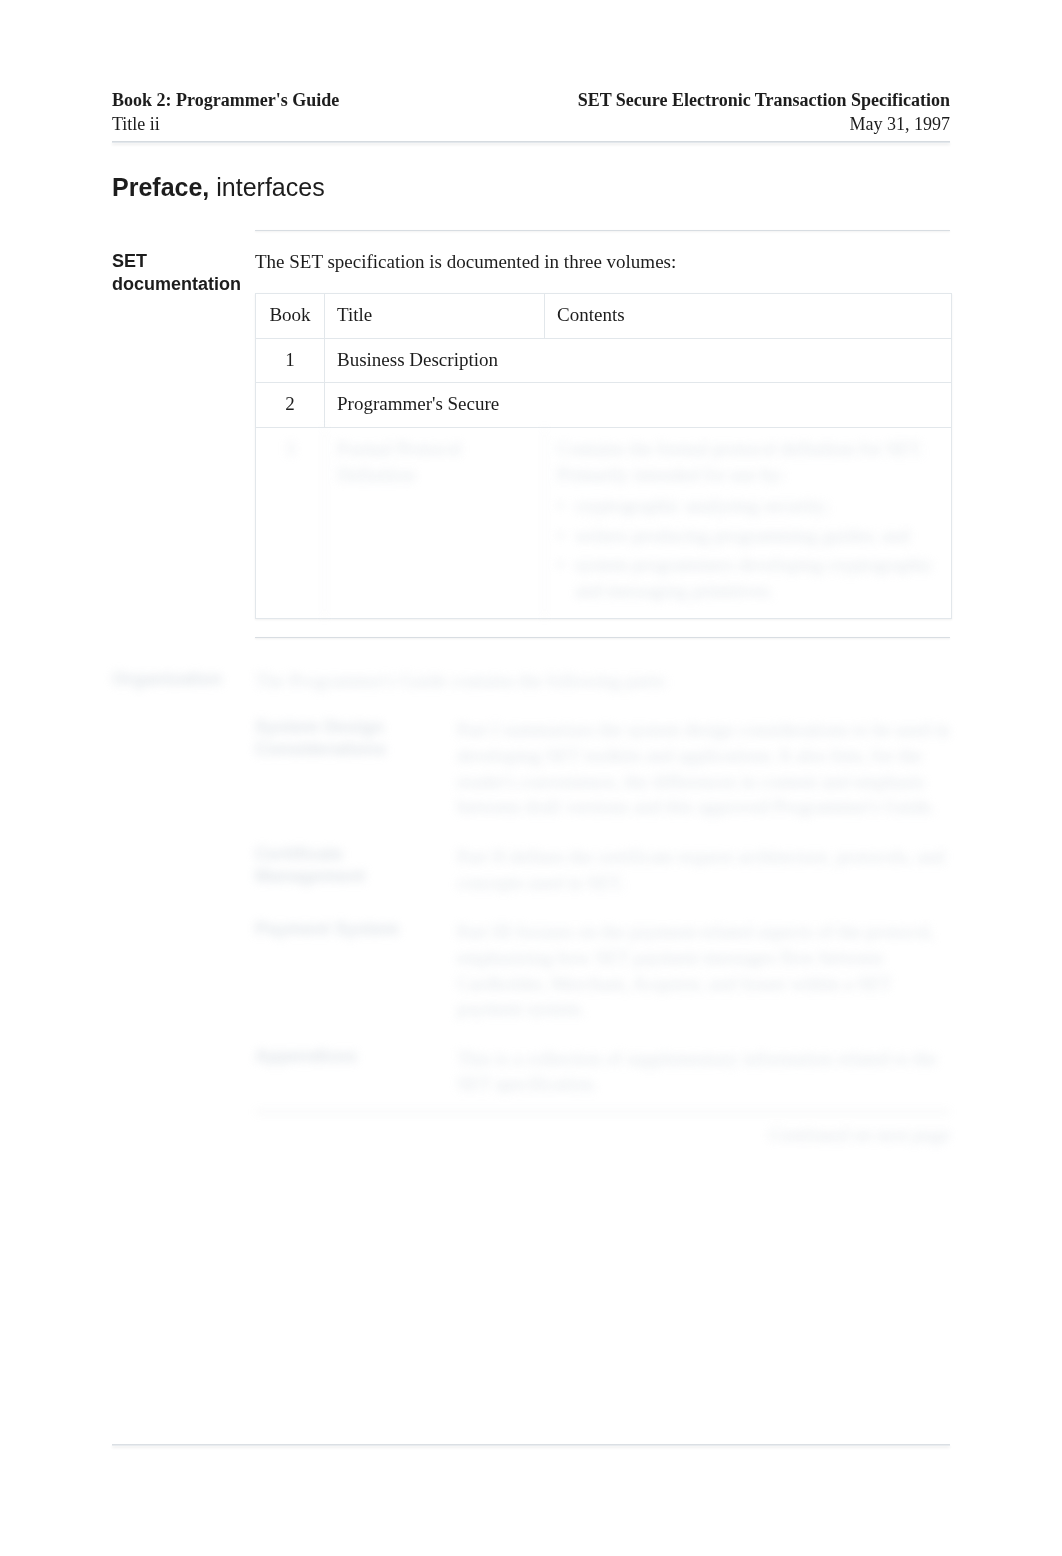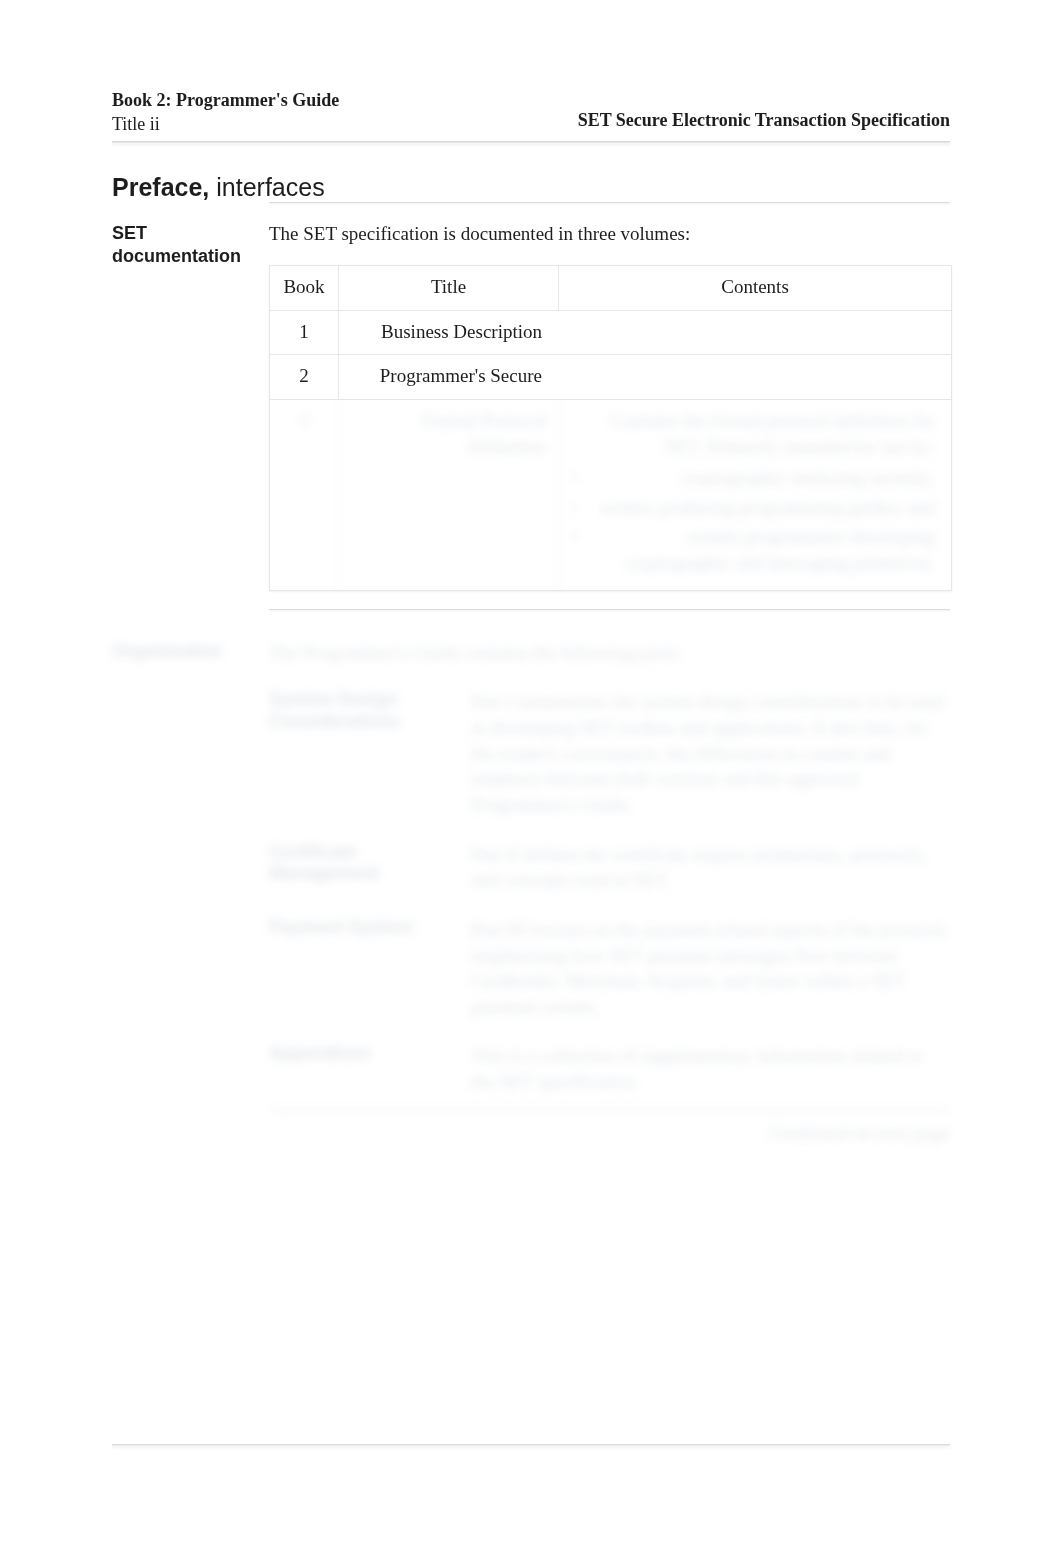--- a/index.html
+++ b/index.html
@@ -31,21 +31,21 @@
   }
 
   
   .runhead{
     display:flex;
     justify-content:space-between;
     font-size:18px;
   }
   .runhead .left .title,
   .runhead .right .title{font-weight:bold;}
-  .runhead .right{text-align:right;margin-top:20px;}
+  .runhead .right{text-align:right;}
   .hr-strong{
     height:2px;
     background:linear-gradient(#cfd5da,#e9edf1);
     box-shadow:0 2px 3px rgba(0,0,0,0.08);
     margin-top:4px;
   }
 
   
   .preface{
     margin-top:28px;
@@ -57,22 +57,21 @@
   .thin-rule{
     height:1px;
     background:var(--rule);
     box-shadow:0 1px 2px rgba(0,0,0,0.08);
   }
 
   
   .block{
     display:grid;
     grid-template-columns:var(--left-col) 1fr;
-    column-gap:14px;
-    margin-top:18px;
+    margin-top:46px;
   }
   .block .label{
     font-family:Helvetica,Arial,sans-serif;
     font-weight:bold;
     font-size:18px;
     line-height:1.25;
   }
   .block .body{}
   .block .body > .thin-rule:first-child{
     margin-top:-20px;
@@ -89,25 +88,23 @@
   }
   .books .row{
     display:grid;
     grid-template-columns:68px 220px 1fr;
     border-top:1px solid var(--soft-rule);
   }
   .books .row:first-child{border-top:none;}
   .books .cell{
     padding:8px 12px 10px 12px;
     border-left:1px solid var(--soft-rule);
-    text-align:right;
   }
   .books .cell:first-child{border-left:none;text-align:center;}
   .books .head .cell{
-    text-align:center;
   }
   .books .head .cell:first-child{text-align:center;font-family:Liberation Serif, serif;}
   .books .contents .cell:last-child{padding-right:16px;}
 
   
   .bul{margin:6px 0 0 0;padding:0;list-style:none;}
   .bul li{
     position:relative;
     padding-left:18px;
     margin:4px 0;
@@ -172,20 +169,21 @@
 
 <div class="page">
 
   <div class="runhead">
     <div class="left">
       <div class="title">Book 2: Programmer's Guide</div>
       <div>Title ii</div>
     </div>
     <div class="right">
       <div class="title">SET Secure Electronic Transaction Specification</div>
+      <div>May 31, 1997</div>
     </div>
   </div>
   <div class="hr-strong"></div>
 
   <div class="preface">
     <span class="bold">Preface,</span><span> interfaces</span>
   </div>
 
   <div class="block">
     <div class="label">SET documentation</div>

